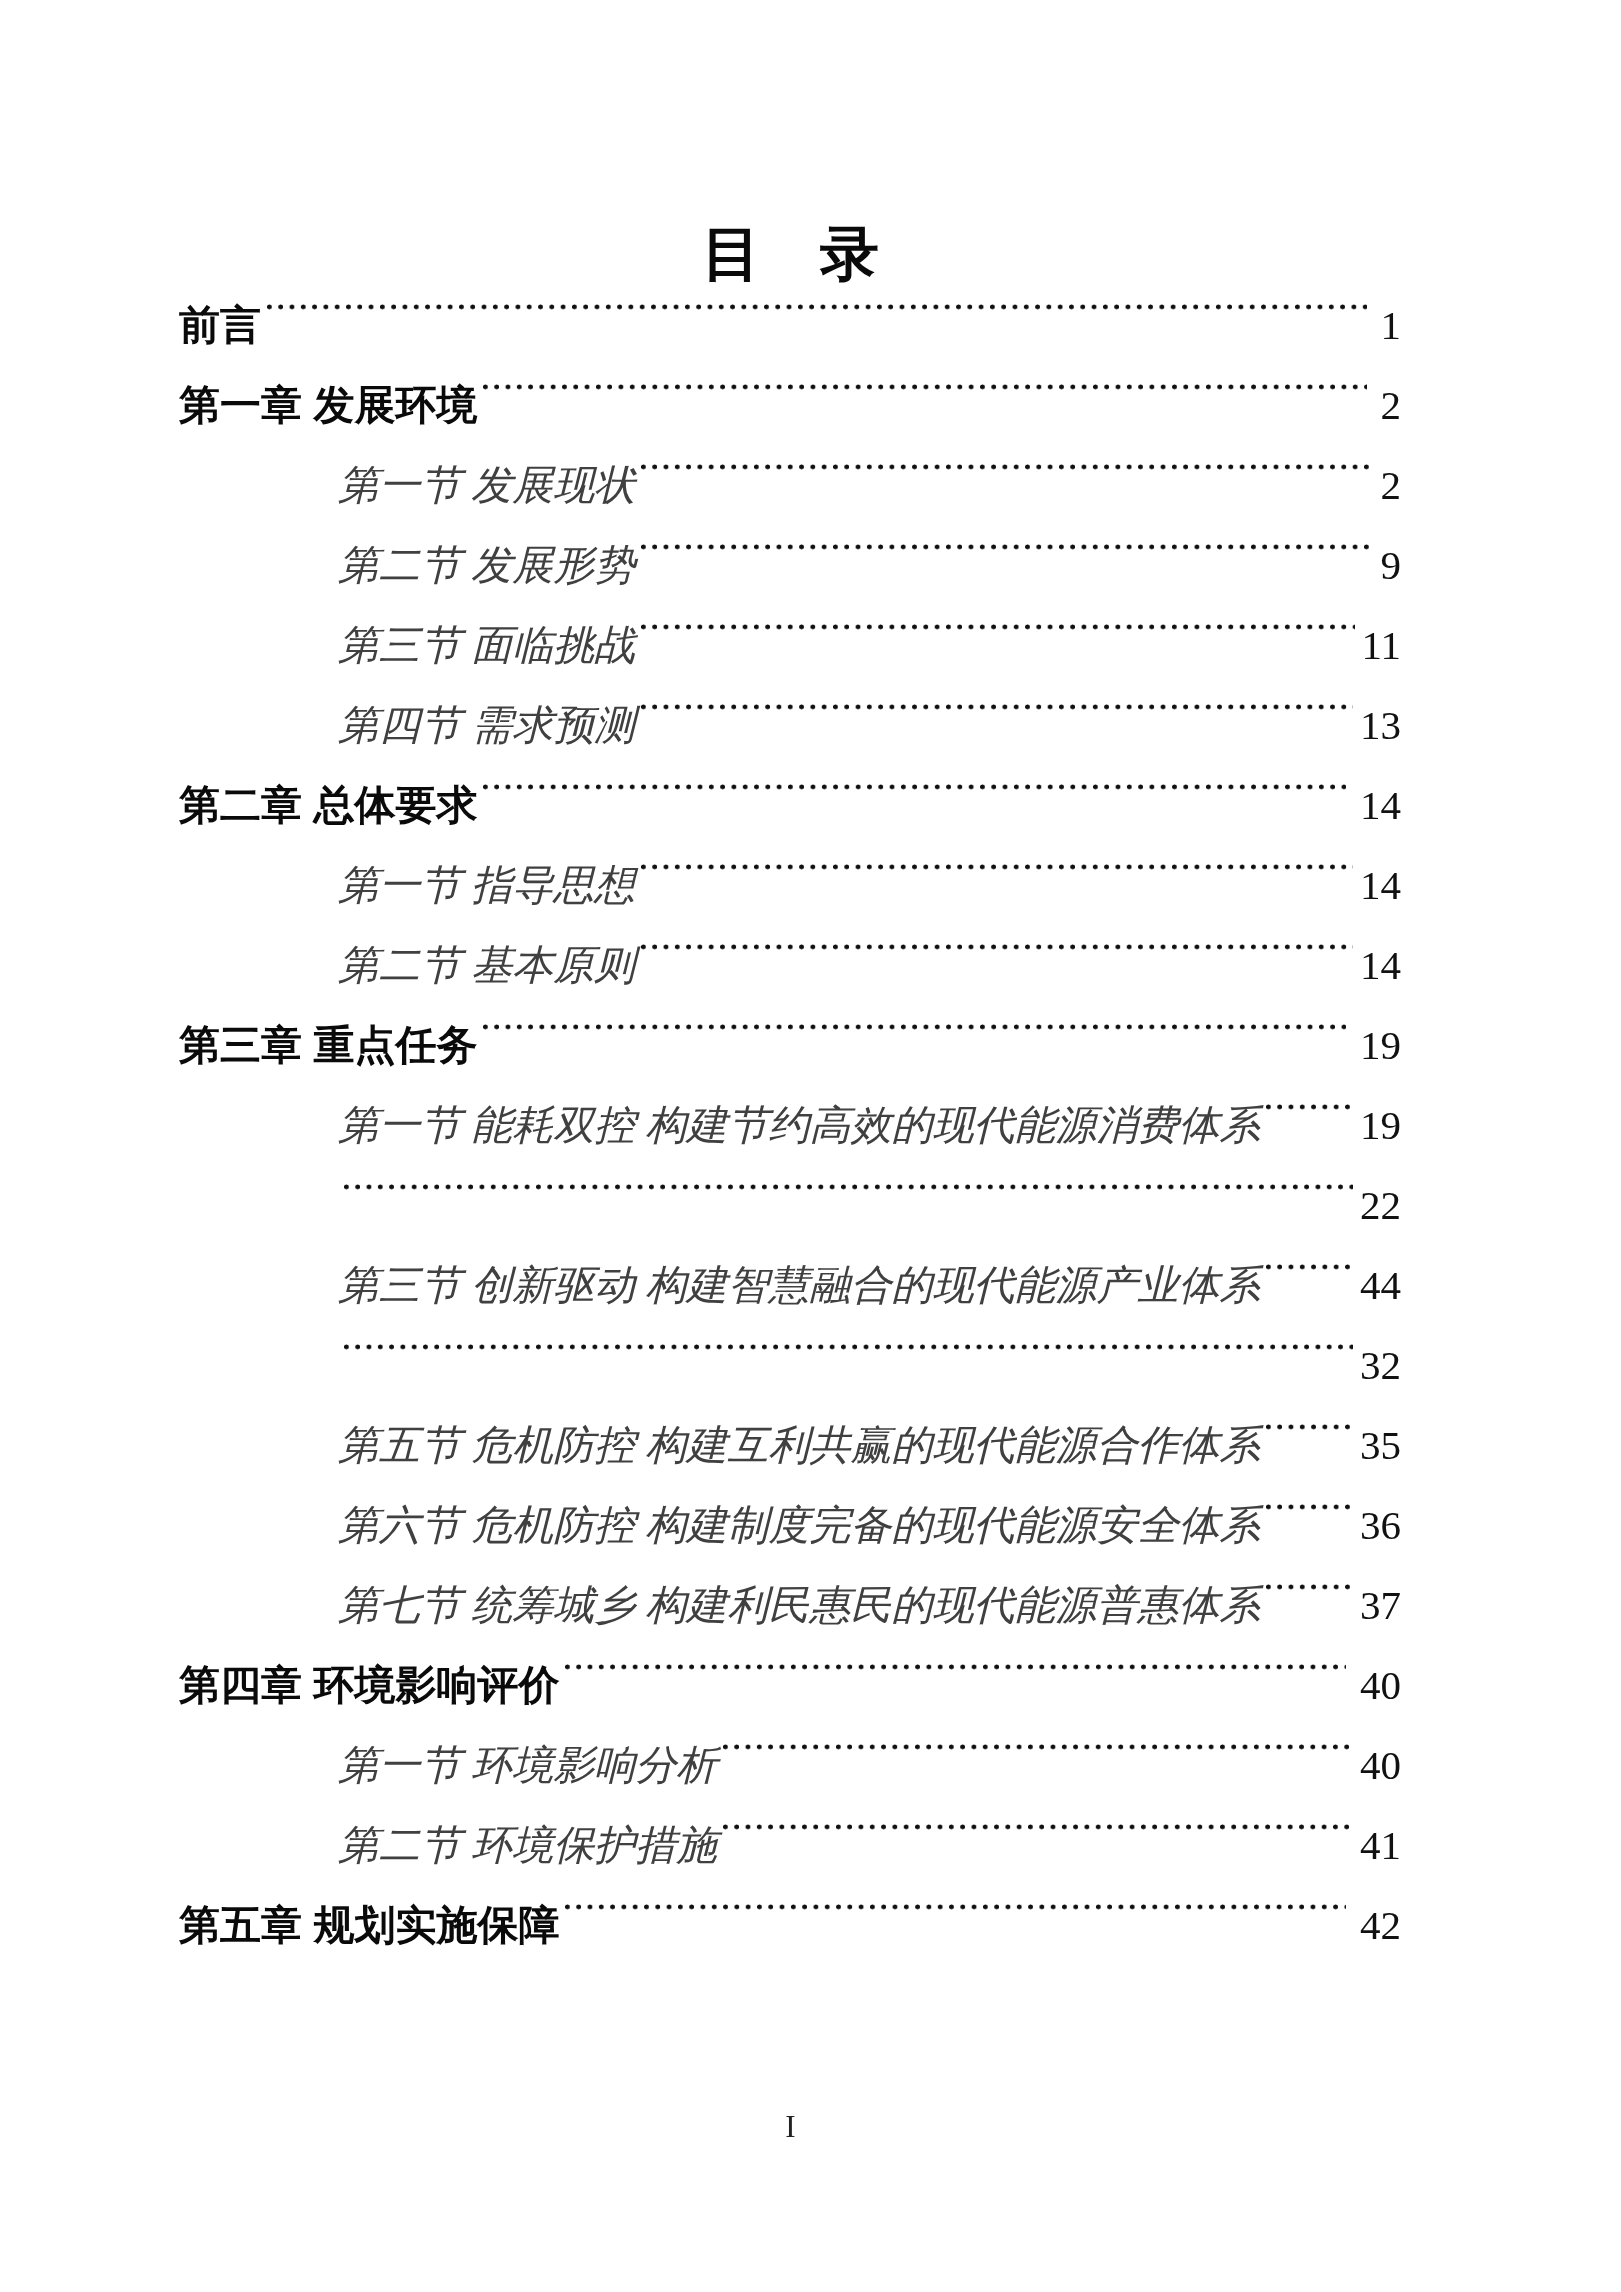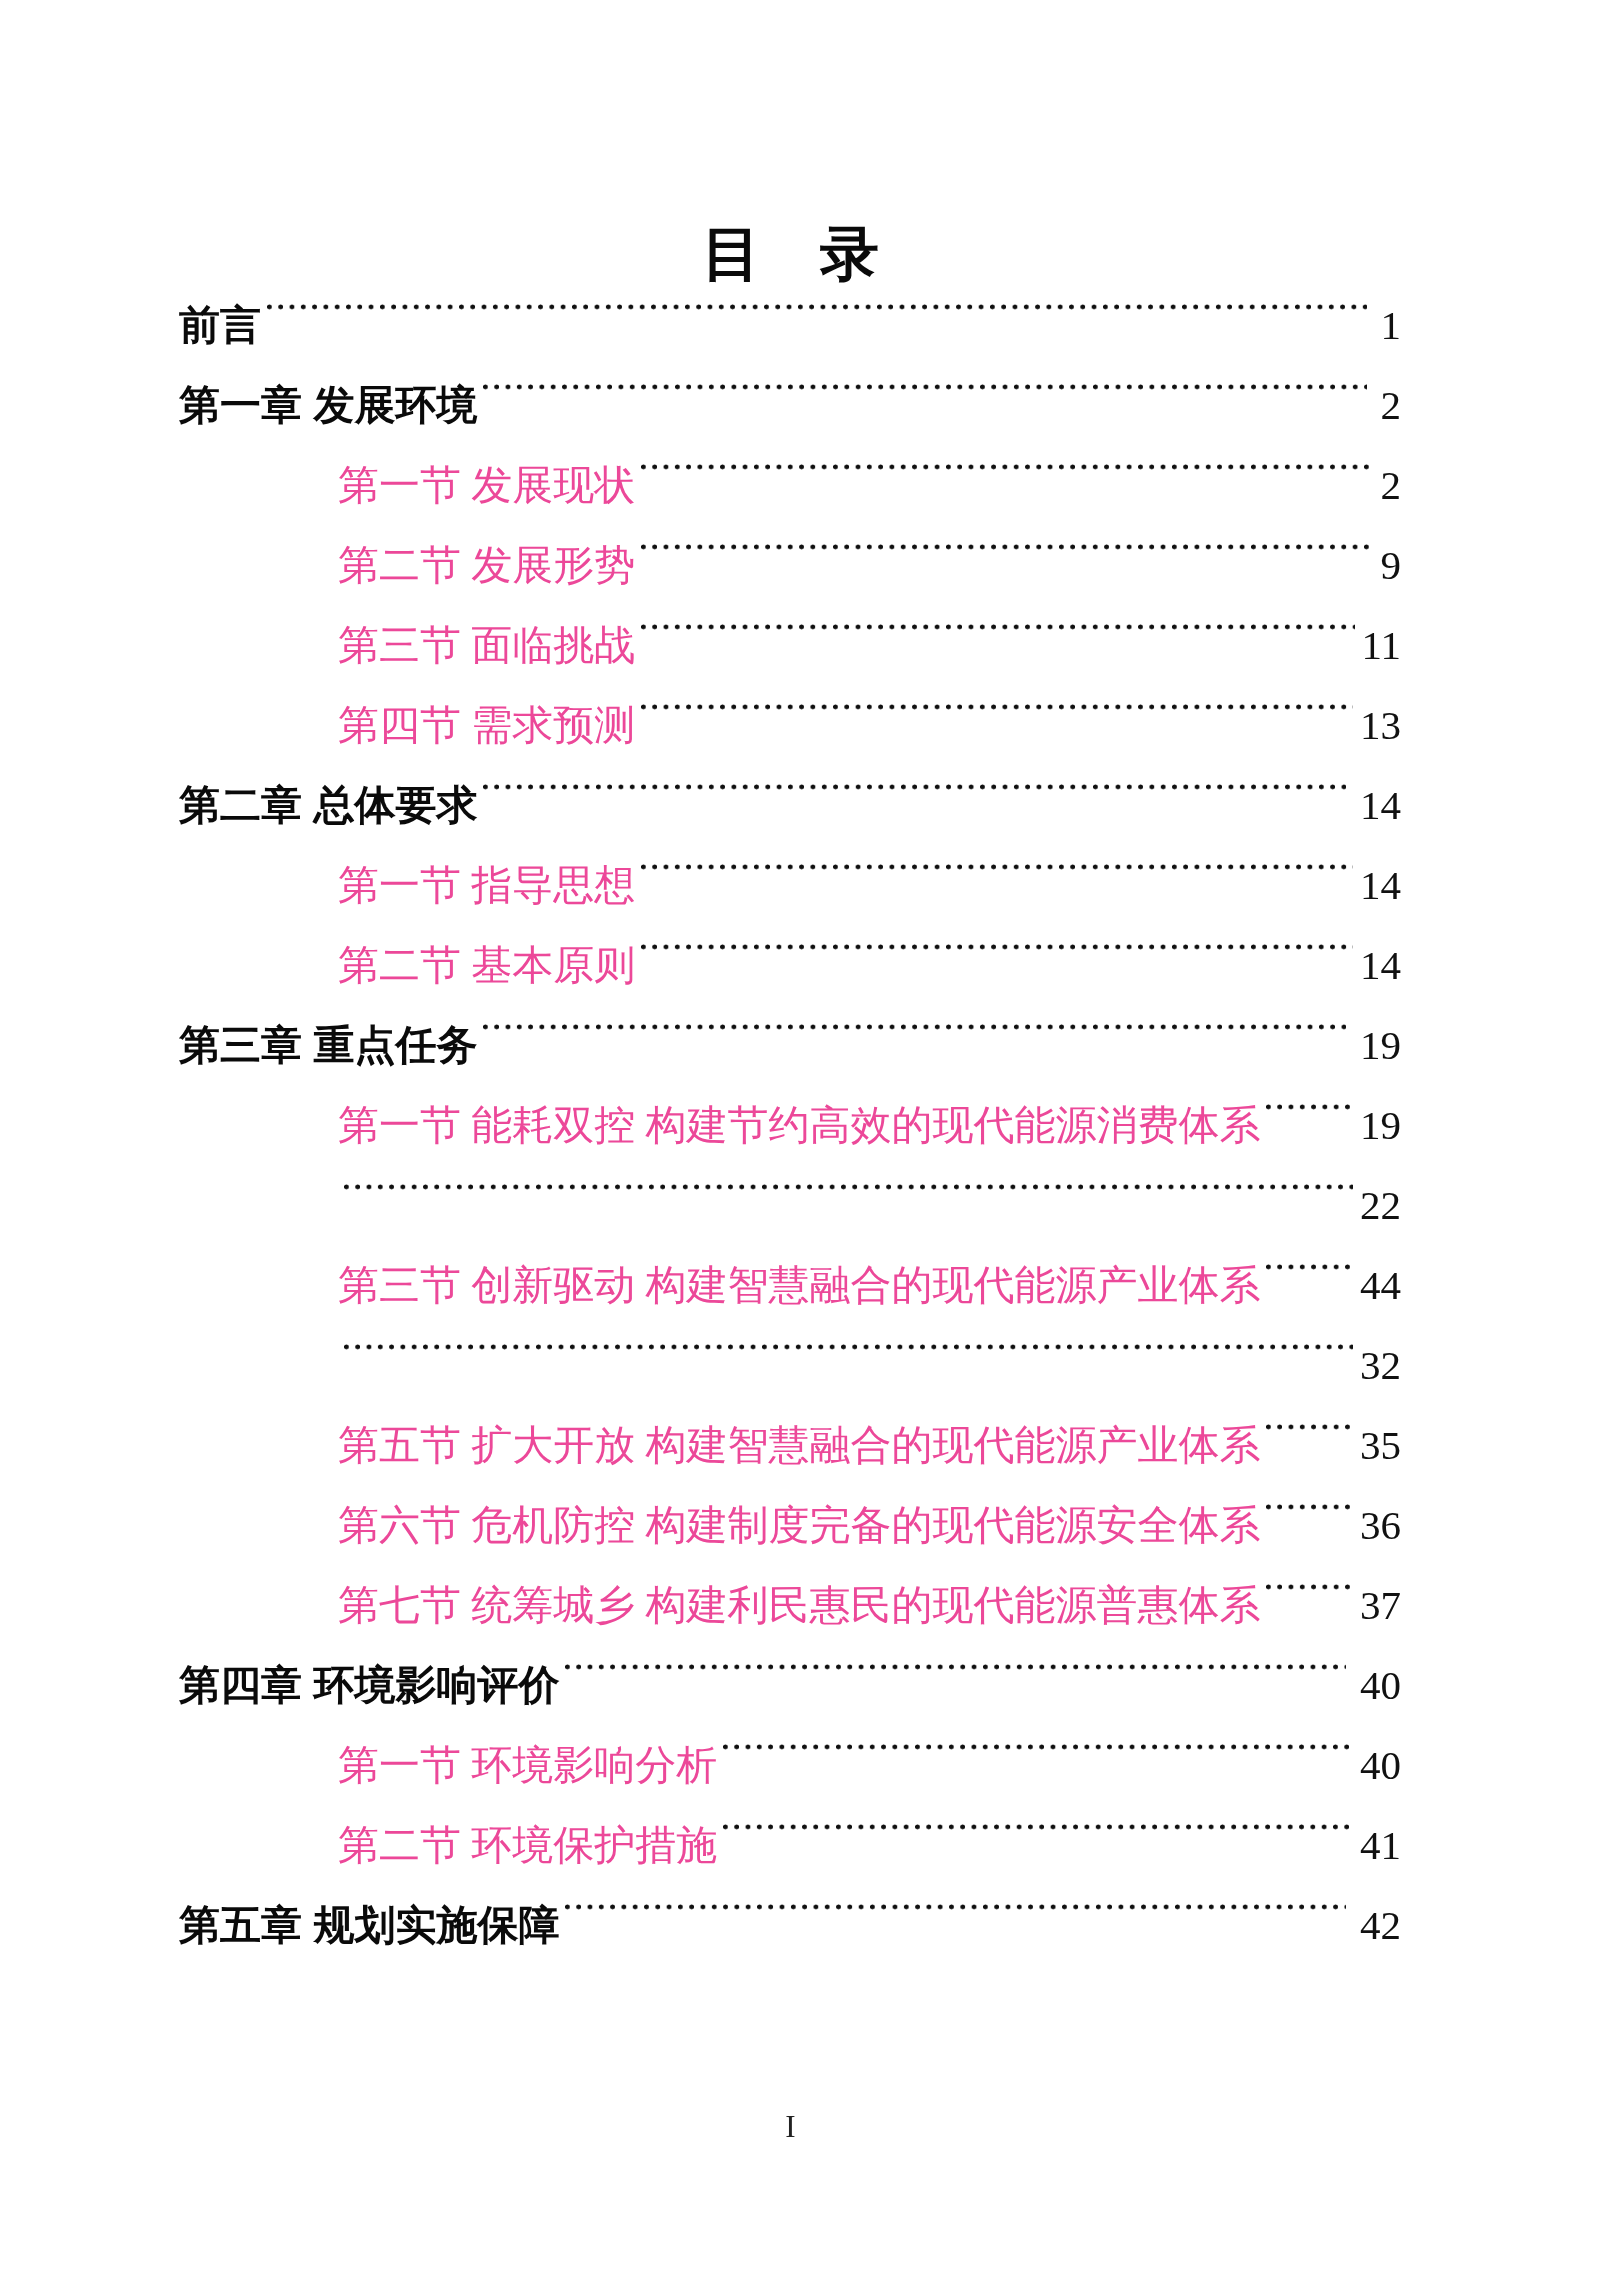--- a/index.html
+++ b/index.html
@@ -40,22 +40,23 @@
   }
   .toc-row.section { padding-left: 159px; }
   .toc-label { white-space: pre; }
   .label-chapter {
     font-family: "Liberation Sans", sans-serif;
     font-weight: 700;
     color: #0a0a0a;
   }
   .label-section {
     font-family: "Liberation Serif", serif;
+    font-style: italic;
     font-weight: 400;
-    color: #ec4899;
+    color: #404040;
   }
   .leader {
     flex: 1 1 auto;
     height: 7.8px;
     min-width: 39px;
     margin: 0 2.9px 0 5.9px;
     background-image: radial-gradient(circle at 2.4px 50%, #101010 2.1px, transparent 2.7px);
     background-size: 11.3px 7.8px;
     background-repeat: repeat-x;
     background-position: left center;
@@ -150,21 +151,21 @@
       <div class="toc-row section">
     <span class="toc-label label-section">第三节 创新驱动 构建智慧融合的现代能源产业体系</span>
     <span class="leader"></span>
     <span class="pagenum">44</span>
   </div>
       <div class="toc-row section">
     <span class="leader"></span>
     <span class="pagenum">32</span>
   </div>
       <div class="toc-row section">
-    <span class="toc-label label-section">第五节 扩大开放 构建智慧融合的现代能源产业体系</span>
+    <span class="toc-label label-section">第五节 危机防控 构建互利共赢的现代能源合作体系</span>
     <span class="leader"></span>
     <span class="pagenum">35</span>
   </div>
       <div class="toc-row section">
     <span class="toc-label label-section">第六节 危机防控 构建制度完备的现代能源安全体系</span>
     <span class="leader"></span>
     <span class="pagenum">36</span>
   </div>
       <div class="toc-row section">
     <span class="toc-label label-section">第七节 统筹城乡 构建利民惠民的现代能源普惠体系</span>

